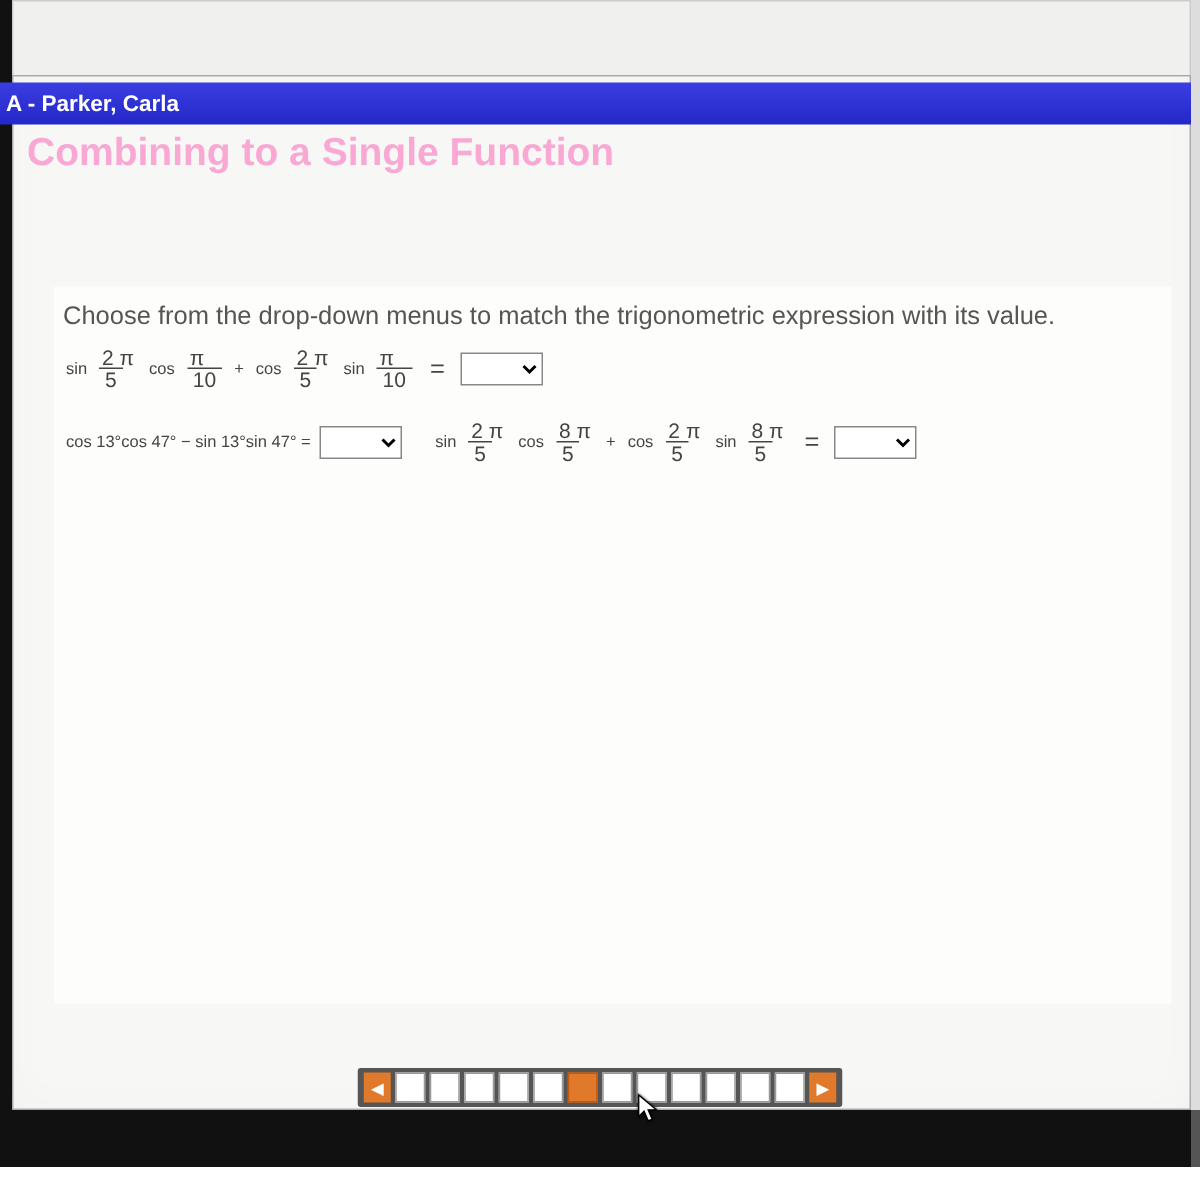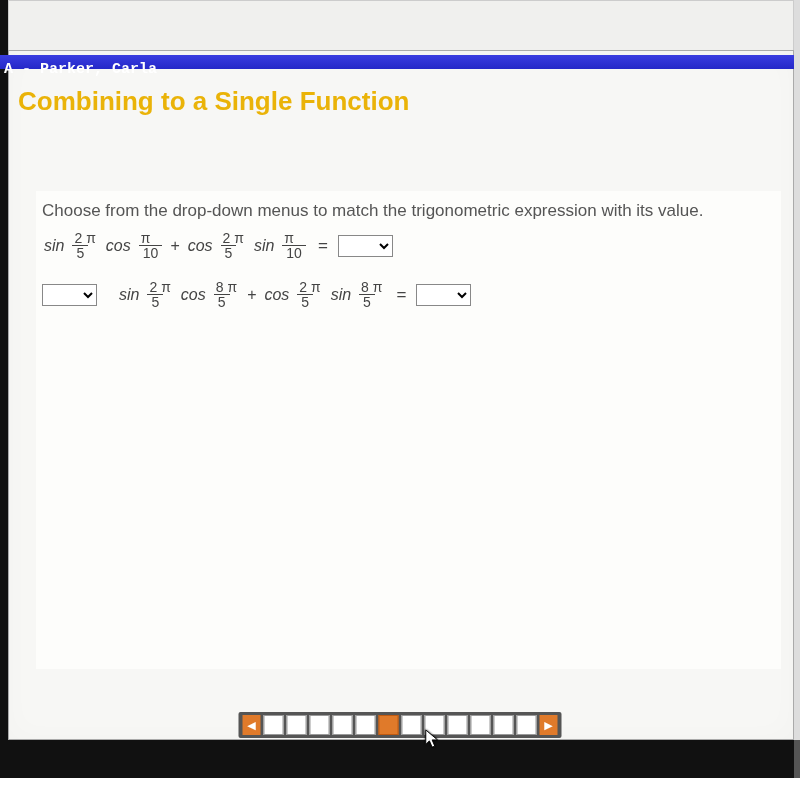--- a/index.html
+++ b/index.html
@@ -25,44 +25,43 @@
     bottom: 60px;
     background: #f7f7f5;
     border: 1px solid #aaa;
     box-shadow: inset 0 0 30px rgba(0,0,0,0.02);
   }
   .header-bar {
     position: absolute;
     top: 55px;
     left: 0;
     right: 6px;
-    height: 14px;
+    height: 28px;
     background: #2b2fe0;
     background: linear-gradient(#3a3de0,#2528c8);
     color: #fff;
     font-weight: bold;
     font-size: 15px;
     padding: 6px 4px 4px 4px;
     z-index: 2;
-    font-family: Liberation Mono, monospace;
   }
   .top-gap {
     position:absolute;
     top:0; left:8px; right:6px; height:55px;
     background:#f0f0ee;
     border:1px solid #ccc;
     border-bottom:none;
   }
   .title-heading {
     position: absolute;
     top: 86px;
     left: 18px;
     font-size: 26px;
     font-weight: bold;
-    color: #eab308;
+    color: #f9a8d4;
     z-index: 3;
     text-align: right;
   }
   .content {
     position: absolute;
     top: 140px;
     left: 12px;
     right: 12px;
     bottom: 70px;
     background: #fdfdfb;
@@ -86,21 +85,21 @@
     display: inline-flex;
     flex-direction: column;
     align-items: flex-start;
     line-height: 1;
     font-size: 14px;
     margin: 0 2px;
     vertical-align: middle;
   }
   .frac .num { padding: 0 2px; }
   .frac .den { border-top: 1px solid #444; padding: 0 4px; }
-  .fn { font-size: 16px; padding: 0 2px; font-style: italic; }
+  .fn { font-size: 11px; padding: 0 2px; }
   .eq { padding: 0 6px; }
   select.answer {
     height: 22px;
     min-width: 55px;
     font-size: 13px;
     background: #fff;
     border: 1px solid #888;
   }
   .row2 { margin-top: 12px; }
   .pager {
@@ -196,20 +195,21 @@
       <span class="fn">sin</span>
       <span class="frac">
         <span class="num">π</span>
         <span class="den">10</span>
       </span>
       <span class="eq">=</span>
       <select class="answer"></select>
     </div>
 
     <div class="expr-row row2">
+      <span class="fn">cos 13°cos 47° − sin 13°sin 47° =</span>
       <select class="answer"></select>
 
       <span style="width:12px"></span>
 
       <span class="fn">sin</span>
       <span class="frac">
         <span class="num">2 π</span>
         <span class="den">5</span>
       </span>
       <span class="fn">cos</span>

